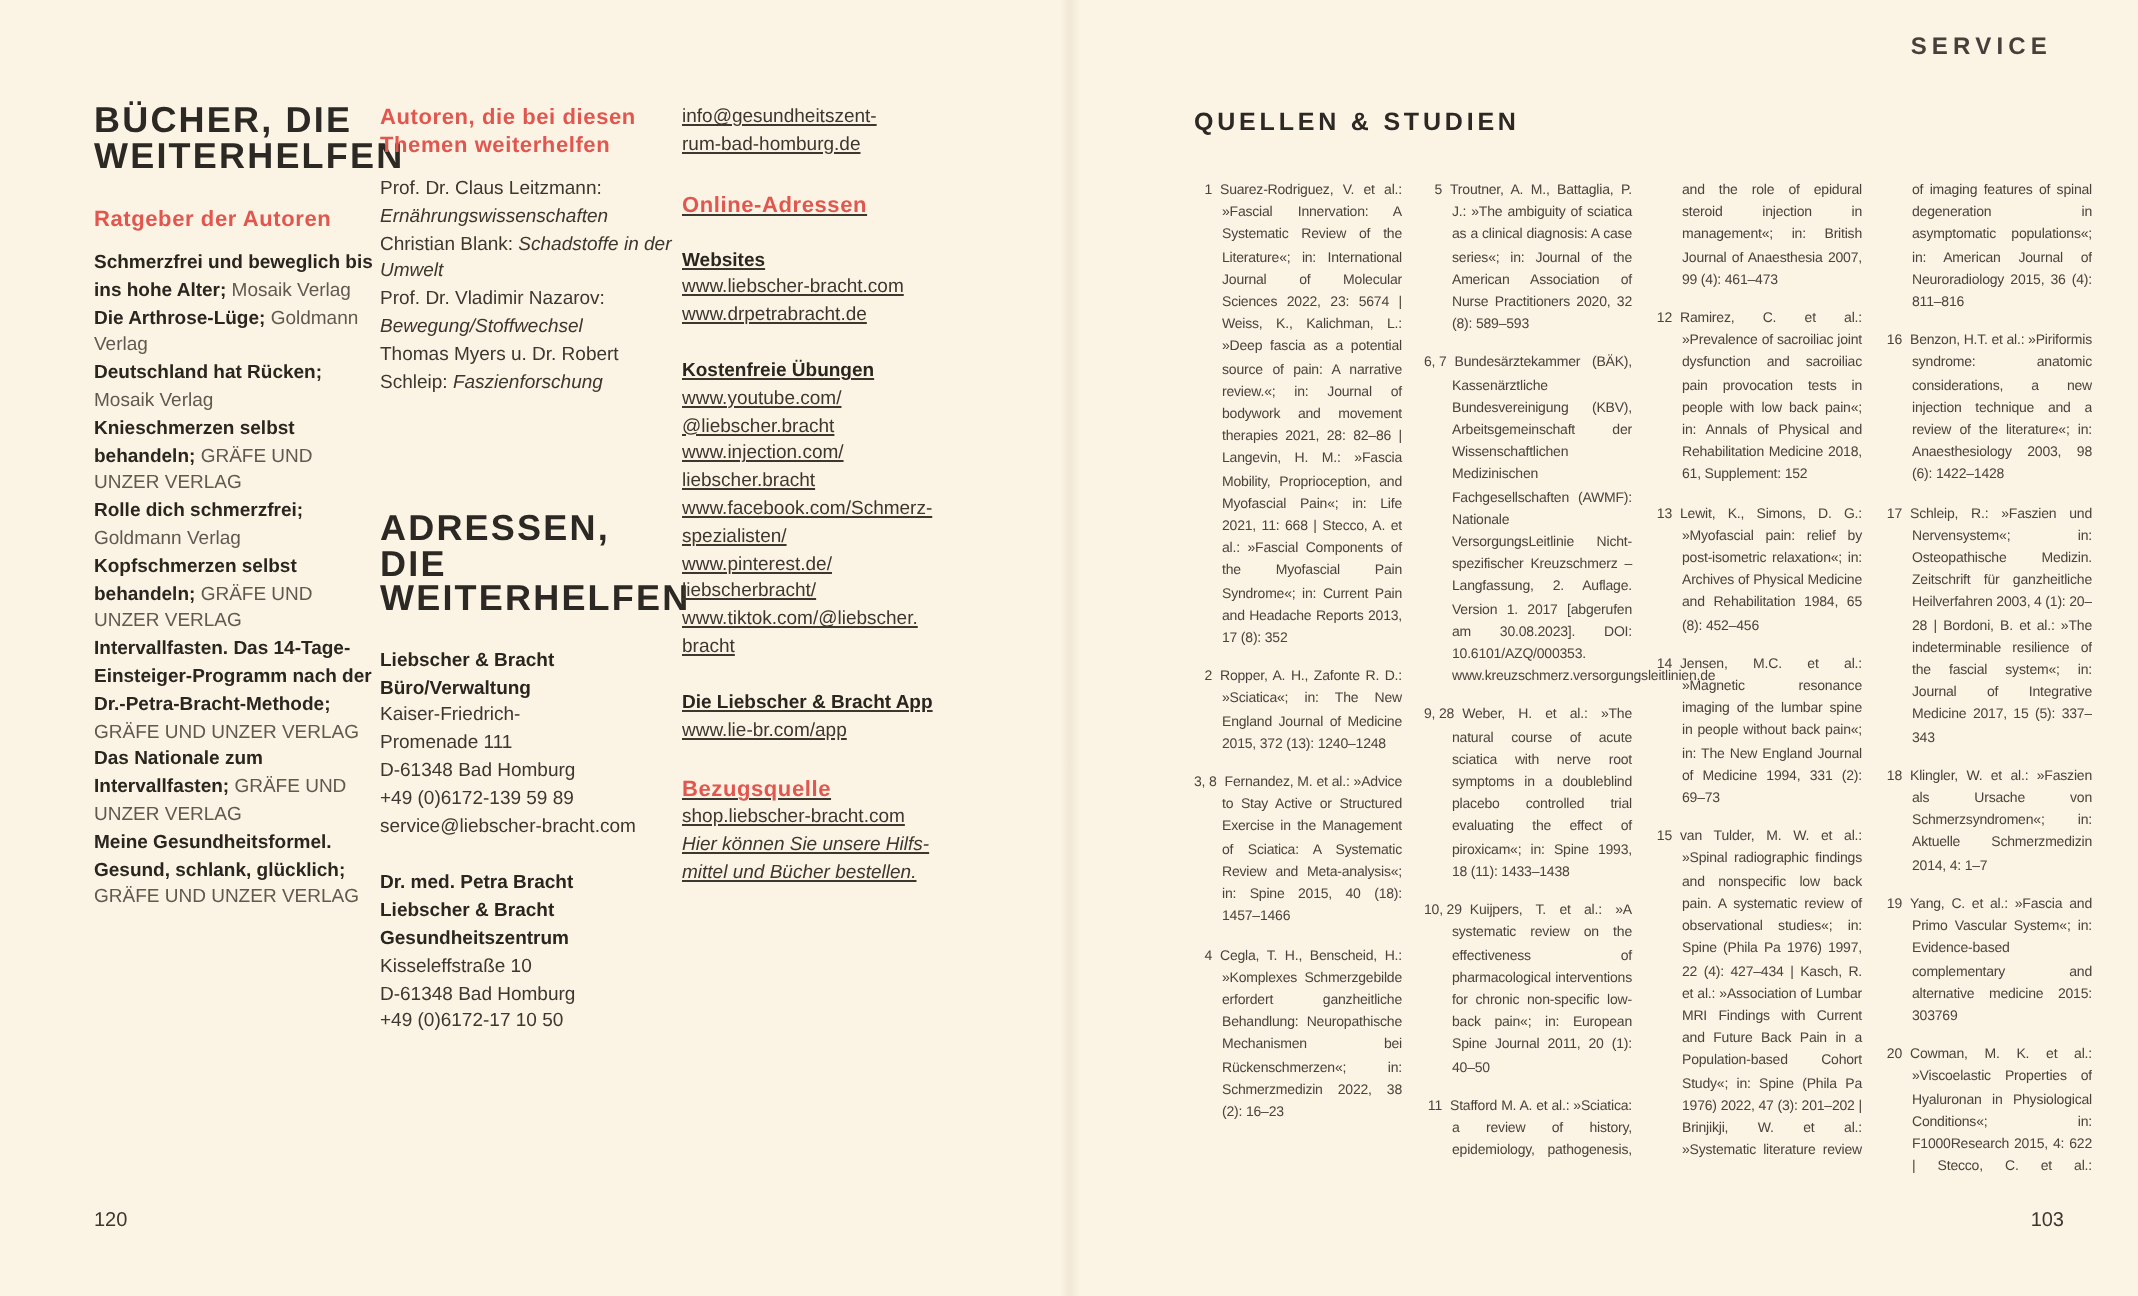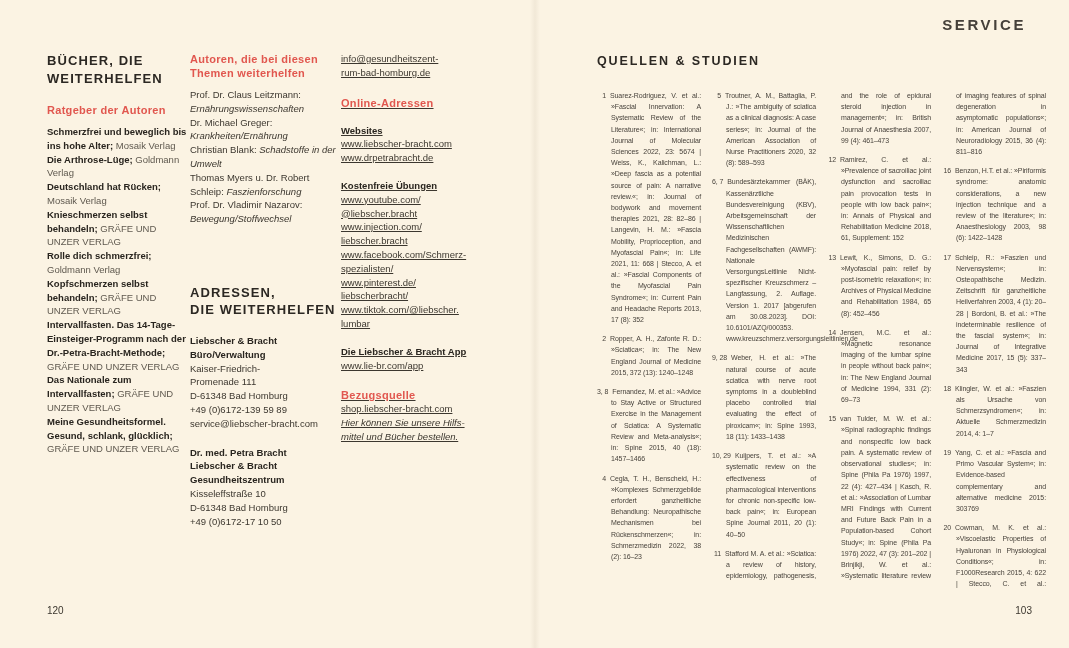--- a/index.html
+++ b/index.html
@@ -7,31 +7,31 @@
   }
   html,body{margin:0;padding:0;}
   body{
     width:1069px;height:648px;position:relative;overflow:hidden;
     background:var(--bg);
     font-family:"Liberation Sans",sans-serif;color:var(--body);
     -webkit-font-smoothing:antialiased;
   }
   .seam{position:absolute;left:530px;top:0;width:10px;height:648px;
     background:linear-gradient(90deg,rgba(110,90,60,0) 0%,rgba(110,90,60,0.07) 50%,rgba(110,90,60,0) 100%);}
-  .service{position:absolute;top:16px;right:43px;font-size:15px;font-weight:700;
+  .service{position:absolute;top:16px;right:43px;font-size:12px;font-weight:700;
     letter-spacing:2.6px;color:#45403a;}
   .pagenum{position:absolute;bottom:32px;font-size:10px;color:#3c372f;}
   #p-left{left:47px;} #p-right{right:37px;}
 
   .col{position:absolute;top:52px;}
   #col1{left:47px;width:141px;}
   #col2{left:190px;width:148px;}
   #col3{left:341px;width:152px;text-decoration:underline;}
 
-  .sec-title{font-size:13px;font-weight:700;letter-spacing:1.1px;
+  .sec-title{font-size:18px;font-weight:700;letter-spacing:1.1px;
     color:var(--dark);line-height:17.5px;margin:0;}
   .red-title{color:var(--accent);font-weight:700;font-size:11px;line-height:14px;
     letter-spacing:0.3px;margin:0;}
   .mt{margin-top:16px;} .mt-sm{margin-top:8px;} .mt-lg{margin-top:58px;}
 
   .book,.author,.addr-line,.url-line,.intro-line{font-size:9.5px;line-height:13.8px;}
   .book b{color:#29251f;font-weight:700;}
   .book .pub{color:var(--gray);}
   .author .aname{color:var(--body);}
   .author i{color:var(--body);}
@@ -71,24 +71,23 @@
       <div class="book"><b>Intervallfasten. Das 14-Tage-Einsteiger-Programm nach der Dr.-Petra-Bracht-Methode;</b> <span class="pub">GRÄFE UND UNZER VERLAG</span></div>
       <div class="book"><b>Das Nationale zum Intervallfasten;</b> <span class="pub">GRÄFE UND UNZER VERLAG</span></div>
       <div class="book"><b>Meine Gesundheitsformel. Gesund, schlank, glücklich;</b> <span class="pub">GRÄFE UND UNZER VERLAG</span></div>
     </div>
 </div>
 
 <div class="col" id="col2">
   <p class="red-title">Autoren, die bei diesen Themen weiterhelfen</p>
   <div class="mt-sm" id="author-list">
       <div class="author"><span class="aname">Prof. Dr. Claus Leitzmann:</span> <i>Ernährungswissenschaften</i></div>
-      <div class="author"><span class="aname">Dr. Michael Greger:</span> <i>Krankheiten/Ernährung</i></div>
       <div class="author"><span class="aname">Christian Blank:</span> <i>Schadstoffe in der Umwelt</i></div>
+      <div class="author"><span class="aname">Prof. Dr. Vladimir Nazarov:</span> <i>Bewegung/Stoffwechsel</i></div>
       <div class="author"><span class="aname">Thomas Myers u. Dr. Robert Schleip:</span> <i>Faszienforschung</i></div>
-      <div class="author"><span class="aname">Prof. Dr. Vladimir Nazarov:</span> <i>Bewegung/Stoffwechsel</i></div>
     </div>
   <h2 class="sec-title mt-lg"><span>ADRESSEN,</span><br>
   <span>DIE WEITERHELFEN</span></h2>
   <div id="address-list">
       <div class="addr-block">
         <div class="addr-name">Liebscher &amp; Bracht</div>
         <div class="addr-name">Büro/Verwaltung</div>
         <div class="addr-line">Kaiser-Friedrich-</div>
         <div class="addr-line">Promenade 111</div>
         <div class="addr-line">D-61348 Bad Homburg</div>
@@ -122,21 +121,21 @@
         <div class="group-label">Kostenfreie Übungen</div>
         <div class="url-line">www.youtube.com/</div>
         <div class="url-line">@liebscher.bracht</div>
         <div class="url-line">www.injection.com/</div>
         <div class="url-line">liebscher.bracht</div>
         <div class="url-line">www.facebook.com/Schmerz-</div>
         <div class="url-line">spezialisten/</div>
         <div class="url-line">www.pinterest.de/</div>
         <div class="url-line">liebscherbracht/</div>
         <div class="url-line">www.tiktok.com/@liebscher.</div>
-        <div class="url-line">lumbar</div>
+        <div class="url-line">bracht</div>
       </div>
       <div class="group">
         <div class="group-label">Die Liebscher &amp; Bracht App</div>
         <div class="url-line">www.lie-br.com/app</div>
       </div>
     </div>
   <p class="red-title mt">Bezugsquelle</p>
   <div class="url-line">shop.liebscher-bracht.com</div>
   <div id="source-note" class="note">
       <div class="url-line" style="font-style: italic;">Hier können Sie unsere Hilfs-</div>

